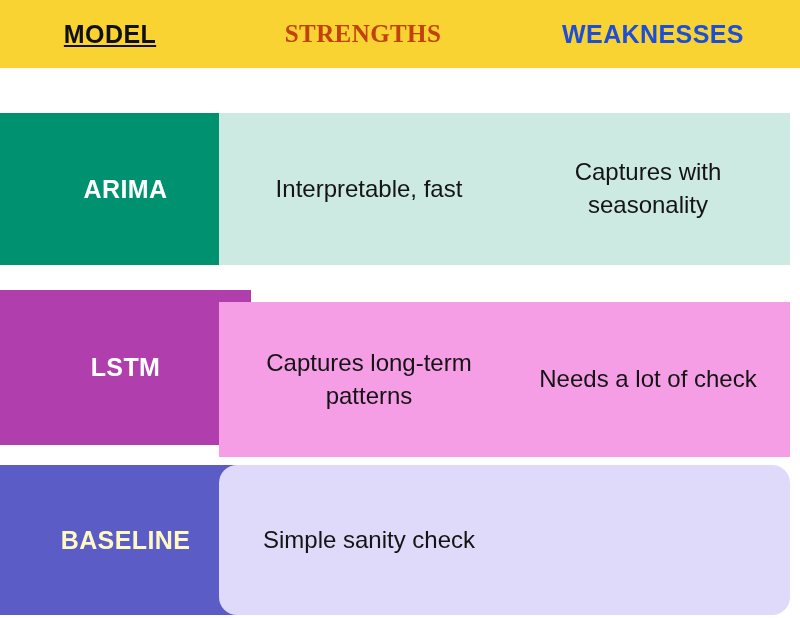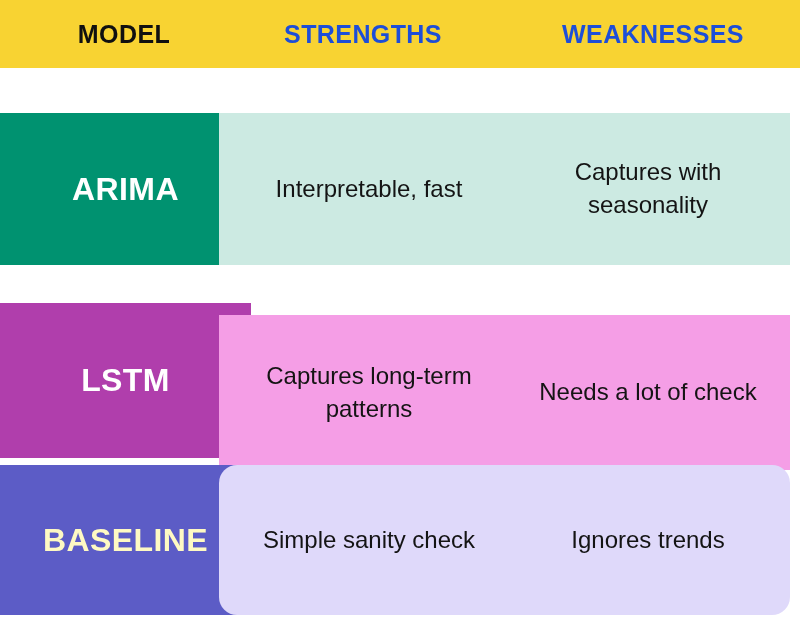--- a/index.html
+++ b/index.html
@@ -36,44 +36,44 @@
     height: 68px;
     display: flex;
     align-items: center;
     justify-content: center;
     font-size: 25px;
     font-weight: bold;
     color: #101010;
     letter-spacing: 0.4px;
     white-space: nowrap;
   }
-  .hc-model      { left: 14px;   width: 220px; }
+  .hc-model      { left: 0px;   width: 220px; text-decoration: underline; }
   .hc-strengths  { left: 220px; width: 286px; }
   .hc-weaknesses { left: 506px; width: 294px; }
 
   
   .body-row {
     position: absolute;
     left: 0;
     width: 790px;
   }
   .row-arima    { top: 113px; height: 152px; }
-  .row-lstm     { top: 303px; height: 155px; border-radius: 15px; }
+  .row-lstm     { top: 290px; height: 155px; border-radius: 15px; }
   .row-baseline { top: 465px; height: 150px; }
 
   .label-cell {
     position: absolute;
     left: 0;
     top: 0;
     width: 251px;
     height: 100%;
     display: flex;
     align-items: center;
     justify-content: center;
-    font-size: 32px;
+    font-size: 25px;
     font-weight: bold;
     color: #ffffff;
     letter-spacing: 0.4px;
     white-space: nowrap;
   }
 
   .detail-area {
     position: absolute;
     left: 219px;
     top: 0;
@@ -99,21 +99,21 @@
   .dc-strengths  { left: 0px;   width: 287px; padding-left: 21px; }
   .dc-weaknesses { left: 287px; width: 284px; }
 </style>
 </head>
 <body>
 
 <div class="table">
 
   <div class="header-row" style="background: rgb(248, 211, 50);">
     <div class="header-cell hc-model" style="color: rgb(16, 16, 16);">MODEL</div>
-    <div class="header-cell hc-strengths" style="color: #1d4ed8;">STRENGTHS</div>
+    <div class="header-cell hc-strengths" style="color: #c2410c; font-family: Liberation Serif, serif;">STRENGTHS</div>
     <div class="header-cell hc-weaknesses" style="color: #1d4ed8;">WEAKNESSES</div>
   </div>
 
   <div class="body-row row-arima">
     <div class="label-cell" style="background-color: rgb(0, 146, 112); color: rgb(255, 255, 255);">ARIMA</div>
     <div class="detail-area" style="background-color: rgb(204, 234, 226);">
       <div class="detail-cell dc-strengths">Interpretable, fast</div>
       <div class="detail-cell dc-weaknesses">Captures with seasonality</div>
     </div>
   </div>
@@ -123,17 +123,16 @@
     <div class="detail-area" style="background-color: rgb(245, 158, 230); margin-top: 12px;">
       <div class="detail-cell dc-strengths">Captures long-term patterns</div>
       <div class="detail-cell dc-weaknesses">Needs a lot of check</div>
     </div>
   </div>
 
   <div class="body-row row-baseline">
     <div class="label-cell" style="background-color: rgb(92, 92, 198); color: #fef9c3;">BASELINE</div>
     <div class="detail-area" style="background-color: rgb(223, 217, 250); border-radius: 18px;">
       <div class="detail-cell dc-strengths">Simple sanity check</div>
-      <div class="detail-cell dc-weaknesses">Ignores trends</div>
     </div>
   </div>
 
 </div>
 
 </body></html>

